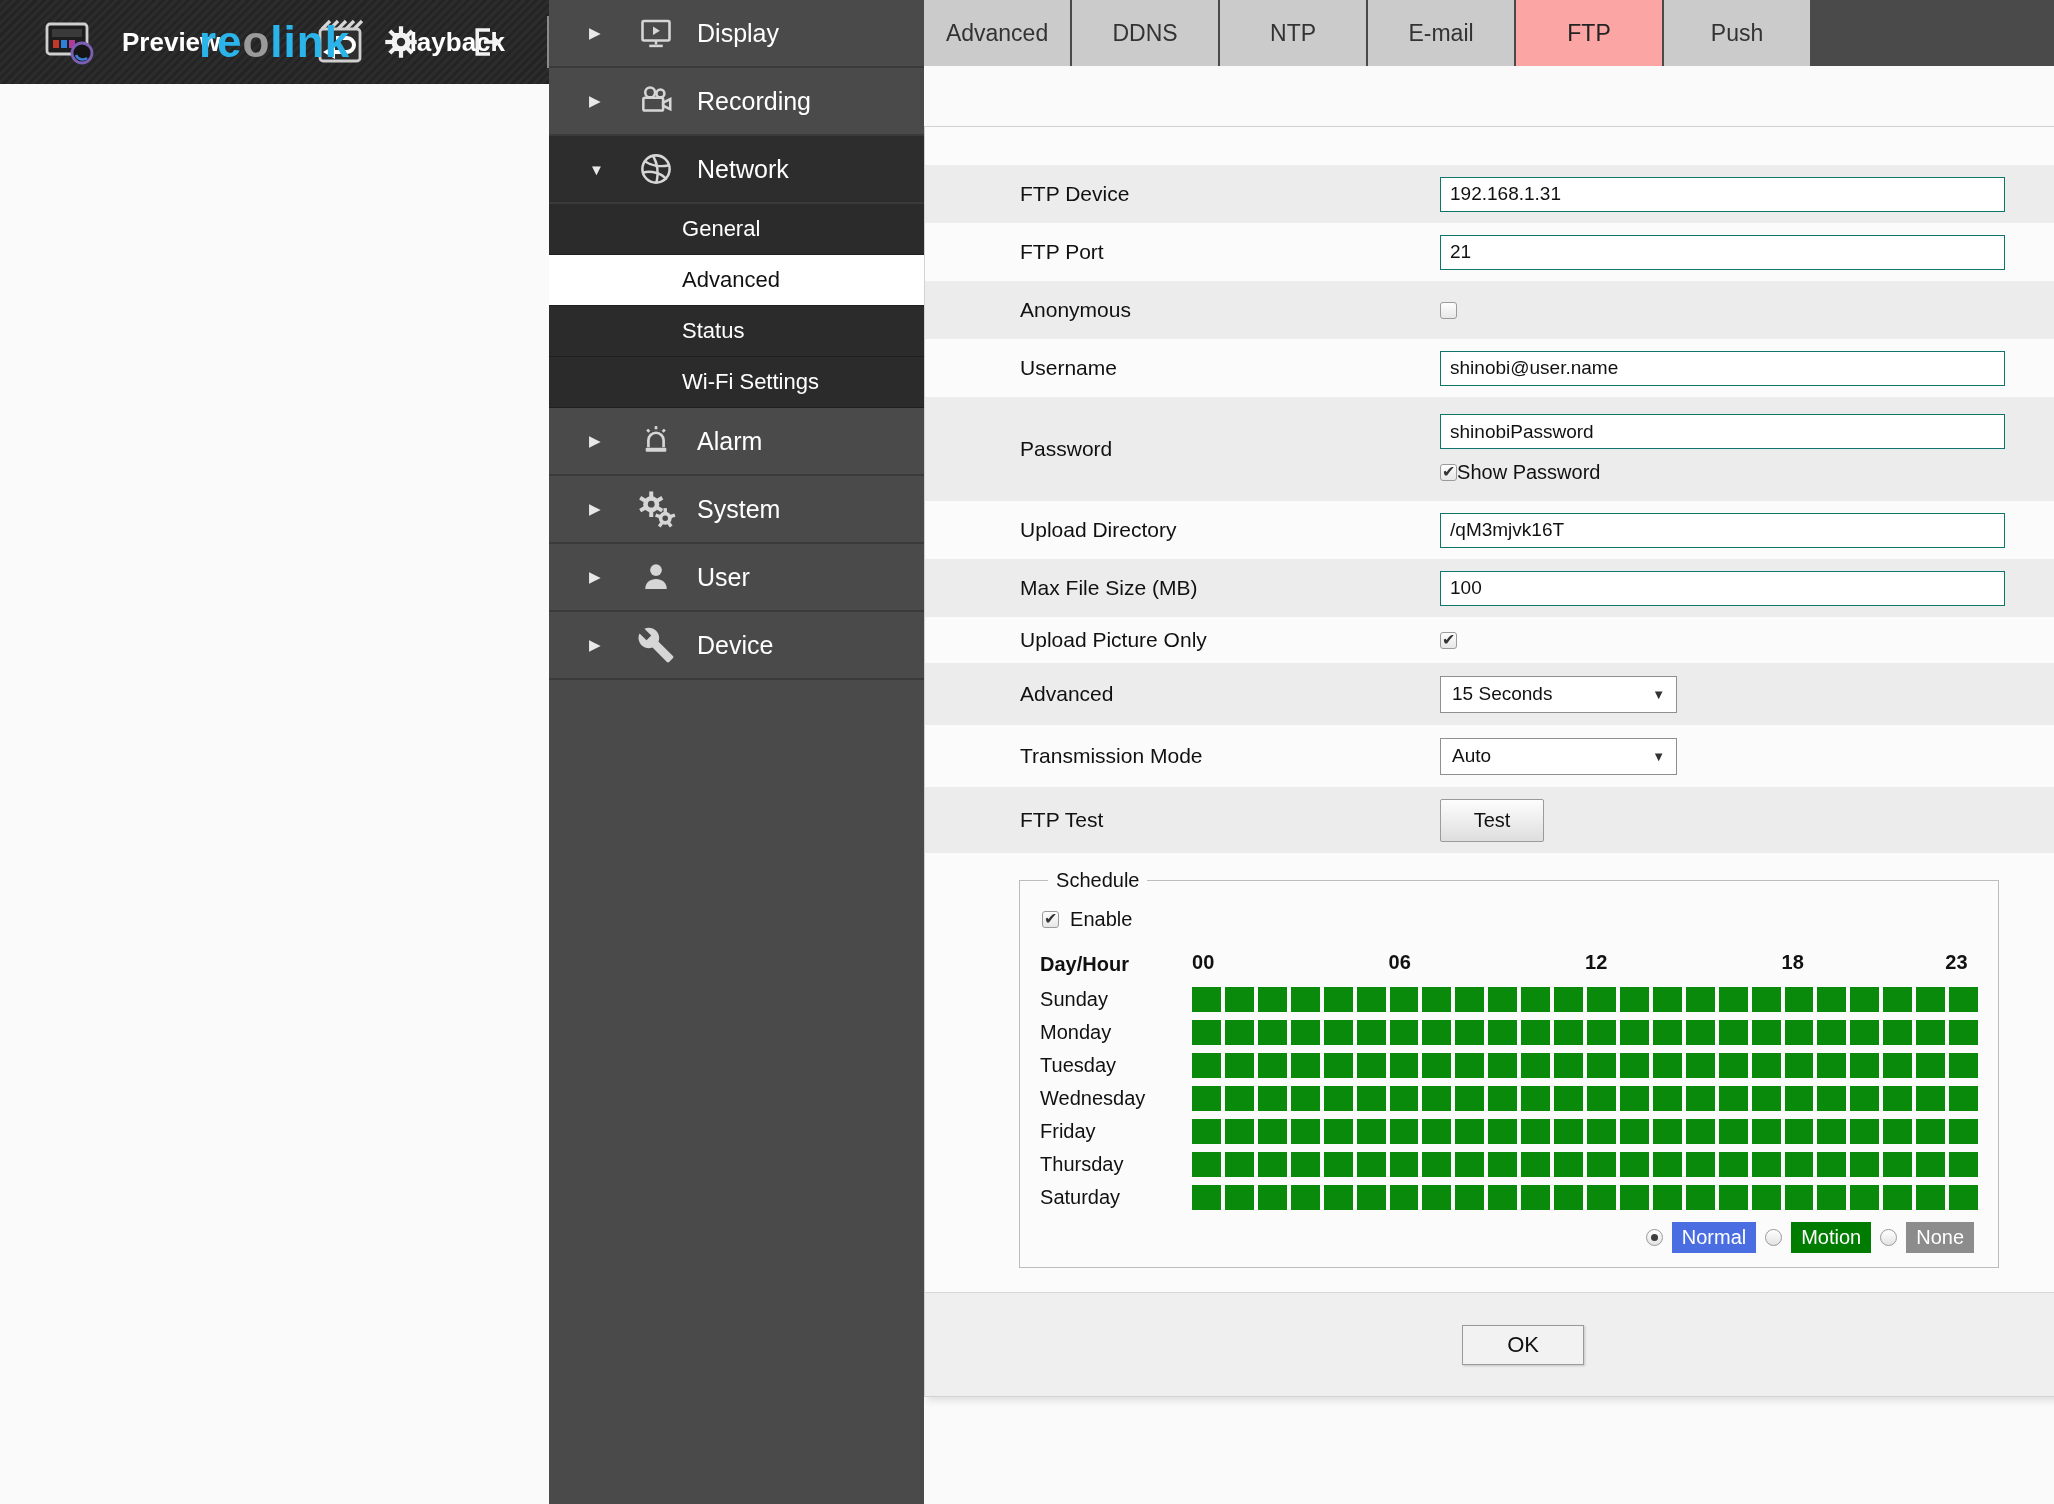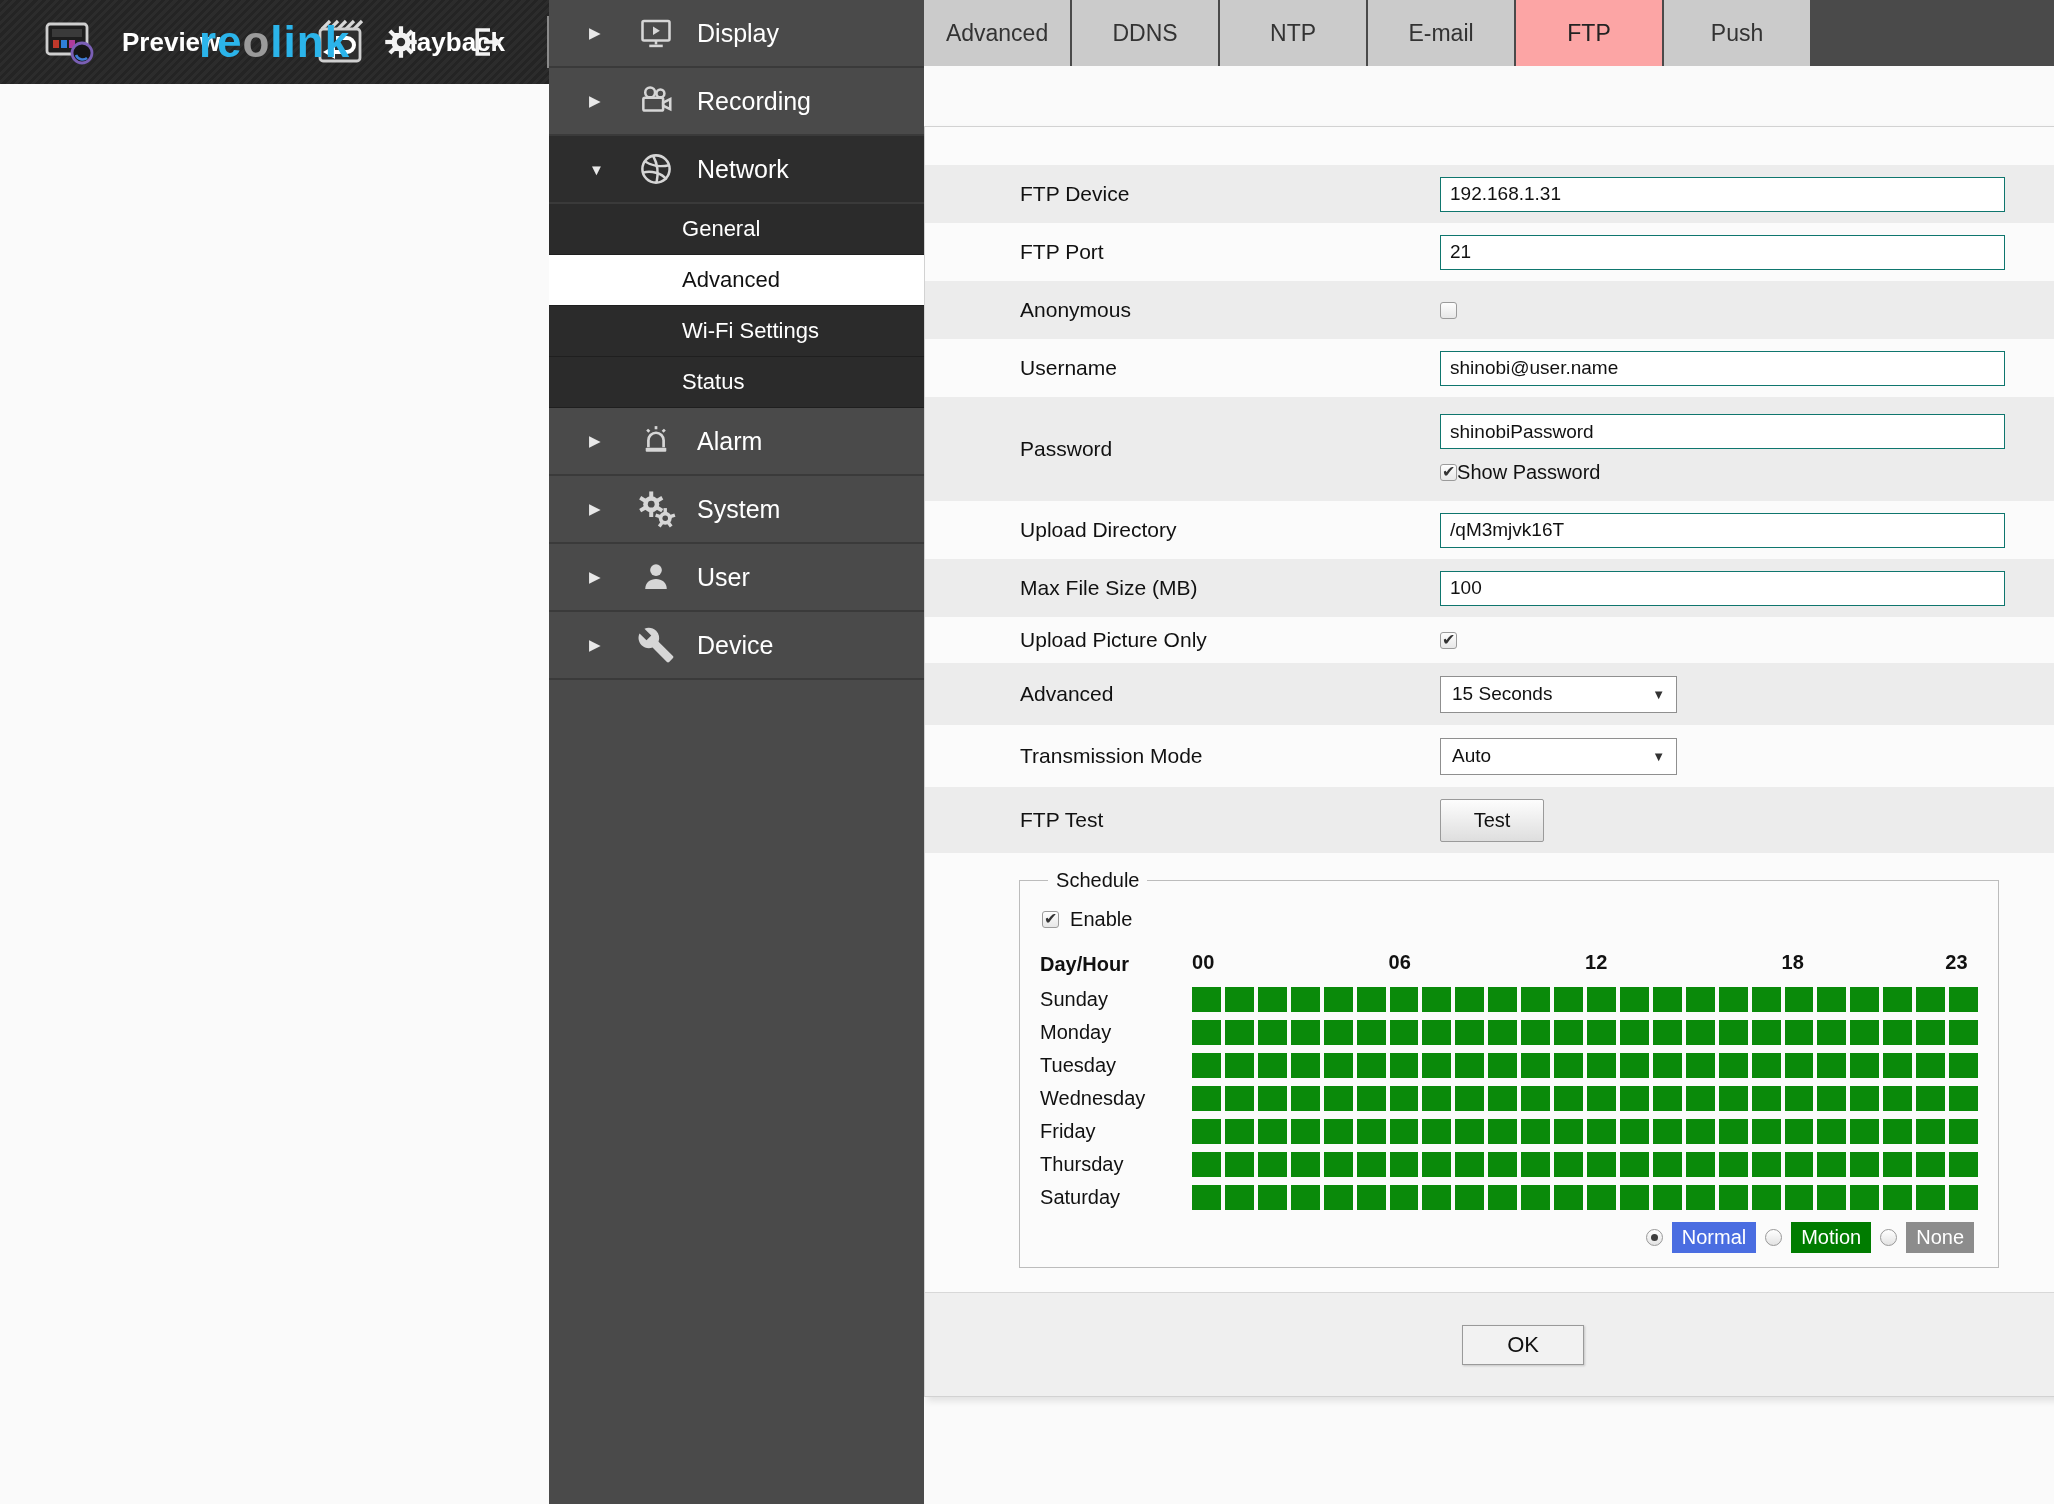--- a/index.html
+++ b/index.html
@@ -214,24 +214,24 @@
           </span>
           <span class="slabel">Network</span>
         </div>
         <div class="side-sub">
           <span>General</span>
         </div>
         <div class="side-sub selected">
           <span>Advanced</span>
         </div>
         <div class="side-sub">
+          <span>Status</span>
+        </div>
+        <div class="side-sub">
           <span>Wi-Fi Settings</span>
-        </div>
-        <div class="side-sub">
-          <span>Status</span>
         </div>
         <div class="side-item">
           <span class="arrow">▶</span>
           <span class="sicon">
             <svg width="38" height="38" viewBox="0 0 24 24" fill="none" stroke="#d6d6d6" stroke-width="1.7">
               <path d="M7.2 16 v-4.4 a4.8 4.8 0 0 1 9.6 0 V16"></path>
               <rect x="5.5" y="16.2" width="13" height="2.6" rx="0.6" fill="#d6d6d6" stroke="none"></rect>
               <line x1="12" y1="2.6" x2="12" y2="4.6"></line>
               <line x1="6.4" y1="4.8" x2="7.8" y2="6.2"></line>
               <line x1="17.6" y1="4.8" x2="16.2" y2="6.2"></line>

